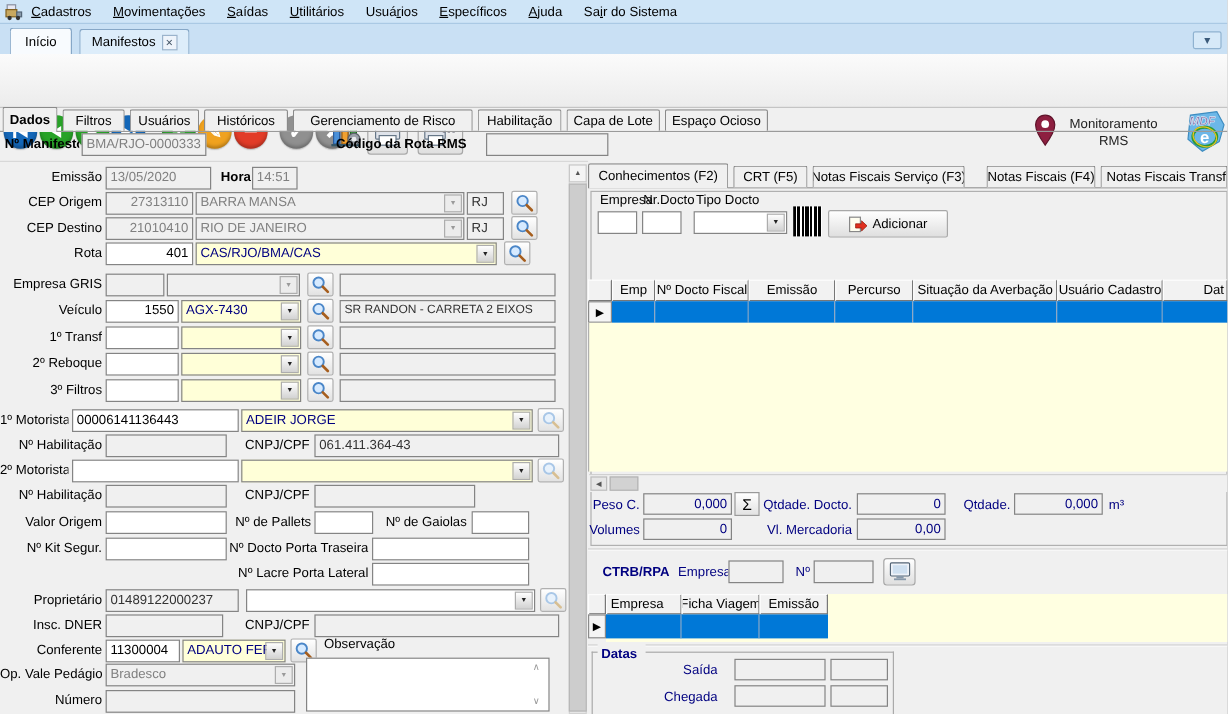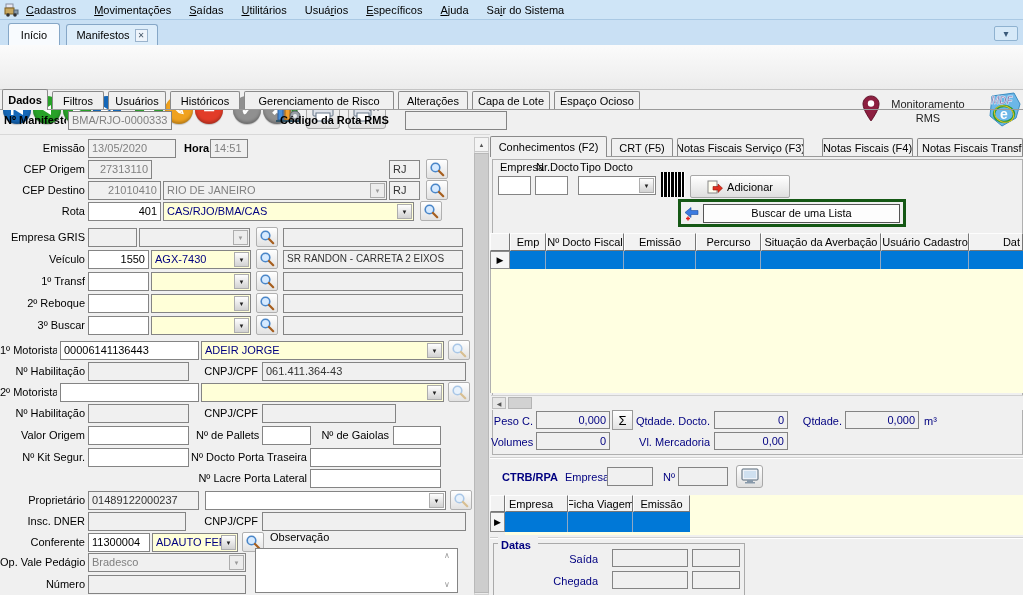--- a/index.html
+++ b/index.html
@@ -146,42 +146,43 @@
   <div class="tab" style="left:108px;top:91px;width:58px;height:18px">
       <span>Usuários</span>
     </div>
   <div class="tab" style="left:170px;top:91px;width:70px;height:18px">
       <span>Históricos</span>
     </div>
   <div class="tab" style="left:244px;top:91px;width:150px;height:18px">
       <span>Gerenciamento de Risco</span>
     </div>
   <div class="tab" style="left:398px;top:91px;width:70px;height:18px">
-      <span>Alterações</span>
+      <span>Habilitação</span>
     </div>
   <div class="tab" style="left:472px;top:91px;width:78px;height:18px">
       <span>Capa de Lote</span>
     </div>
   <div class="tab" style="left:554px;top:91px;width:86px;height:18px">
       <span>Espaço Ocioso</span>
     </div>
 
   <div class="lb b r" style="left:4px;top:111px;width:62px">Nº Manifesto</div>
   <div class="f g" style="left:68px;top:111px;width:104px">BMA/RJO-0000333</div>
   <div class="lb b" style="left:280px;top:111px;width:120px">Código da Rota RMS</div>
   <div class="f g" style="left:405px;top:111px;width:102px"></div>
   <div class="tabline" style="left:0;top:134px;width:490px;background:#d8d8d8"></div>
 
   <div class="lb r" style="left:4px;top:139px;width:81px">Emissão</div>
   <div class="f g" style="left:88px;top:139px;width:88px">13/05/2020</div>
   <div class="lb b" style="left:184px;top:139px;width:26px">Hora</div>
   <div class="f g" style="left:210px;top:139px;width:38px">14:51</div>
 
   <div class="lb r" style="left:4px;top:160px;width:81px">CEP Origem</div>
-  <div class="f g num" style="left:88px;top:160px;width:64px">27313110</div>
+  <div class="f g num" style="left:88px;top:160px;width:73px">27313110</div>
+  <div class="f g combo" style="left:163px;top:160px;width:224px"><span>BARRA MANSA</span><span class="ar dis">▼</span></div>
   <div class="f g2" style="left:389px;top:160px;width:31px">RJ</div>
   <div class="mag" style="left:426px;top:159px">
       <svg width="16" height="16" viewBox="0 0 16 16">
         <circle cx="6.5" cy="6.5" r="4.3" fill="#d6eaff" stroke="#4a86c8" stroke-width="1.6"></circle>
         <line x1="10" y1="10" x2="14.2" y2="14.2" stroke="#a65e1e" stroke-width="2.2" stroke-linecap="round"></line>
       </svg>
     </div>
 
   <div class="lb r" style="left:4px;top:181px;width:81px">CEP Destino</div>
   <div class="f g num" style="left:88px;top:181px;width:73px">21010410</div>
@@ -247,21 +248,21 @@
       <span class="ar">▼</span>
     </div>
   <div class="mag" style="left:256px;top:293px">
       <svg width="16" height="16" viewBox="0 0 16 16">
         <circle cx="6.5" cy="6.5" r="4.3" fill="#d6eaff" stroke="#4a86c8" stroke-width="1.6"></circle>
         <line x1="10" y1="10" x2="14.2" y2="14.2" stroke="#a65e1e" stroke-width="2.2" stroke-linecap="round"></line>
       </svg>
     </div>
   <div class="f g2" style="left:283px;top:294px;width:180px"></div>
 
-  <div class="lb r" style="left:4px;top:316px;width:81px">3º Buscar</div>
+  <div class="lb r" style="left:4px;top:316px;width:81px">3º Filtros</div>
   <div class="f" style="left:88px;top:316px;width:61px"></div>
   <div class="f y combo" style="left:151px;top:316px;width:100px">
       <span class="ar">▼</span>
     </div>
   <div class="mag" style="left:256px;top:315px">
       <svg width="16" height="16" viewBox="0 0 16 16">
         <circle cx="6.5" cy="6.5" r="4.3" fill="#d6eaff" stroke="#4a86c8" stroke-width="1.6"></circle>
         <line x1="10" y1="10" x2="14.2" y2="14.2" stroke="#a65e1e" stroke-width="2.2" stroke-linecap="round"></line>
       </svg>
     </div>
@@ -382,29 +383,20 @@
   <div class="f combo" style="left:578px;top:176px;width:78px">
       <span class="ar">▼</span>
     </div>
   <div style="position:absolute;left:661px;top:172px;width:24px;height:25px;background:repeating-linear-gradient(90deg,#000 0 2px,#fff 2px 3px,#000 3px 6px,#fff 6px 7px)"></div>
   <div class="tbtn" style="left:690px;top:175px;width:100px;height:23px;gap:4px;border-radius:2px">
     <svg width="16" height="14" viewBox="0 0 16 14">
         <rect x="1" y="1" width="9" height="12" fill="#fffef0" stroke="#888"></rect>
         <path d="M6 6.5 L11 6.5 L11 4 L15.5 8.2 L11 12.5 L11 10 L6 10 Z" fill="#e03020" stroke="#901808" stroke-width="0.6"></path>
       </svg>
     <span>Adicionar</span>
-  </div>
-  <div style="position:absolute;left:678px;top:199px;width:228px;height:28px;border:3px solid #155815;display:flex;align-items:center;padding:0 3px;gap:4px;background:#f0f0f0">
-    <svg width="15" height="15" viewBox="0 0 15 15">
-        <path d="M14 4.5 L7 4.5 L7 1.5 L1 6.5 L7 11.5 L7 8.5 L14 8.5 Z" fill="#3a7ae0" stroke="#1a4a9a" stroke-width="0.6"></path>
-        <path d="M2 12.5 h4 M4 10.5 v4" stroke="#e02020" stroke-width="1.5"></path>
-      </svg>
-    <div style="flex:1;height:19px;border:1px solid #555;background:#fdfdfd;display:flex;align-items:center;justify-content:center;white-space:nowrap;cursor:pointer">
-        <span>Buscar de uma Lista</span>
-      </div>
   </div>
 
   <div class="th" style="left:490px;top:233px;width:20px"></div>
   <div class="th" style="left:510px;top:233px;width:36px">
       <span>Emp</span>
     </div>
   <div class="th" style="left:546px;top:233px;width:78px">
       <span>Nº Docto Fiscal</span>
     </div>
   <div class="th" style="left:624px;top:233px;width:72px">

